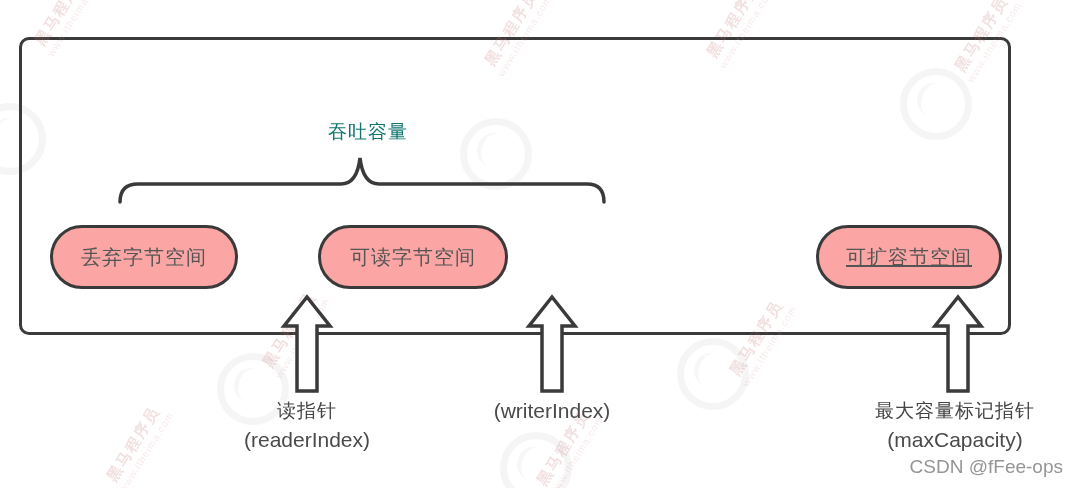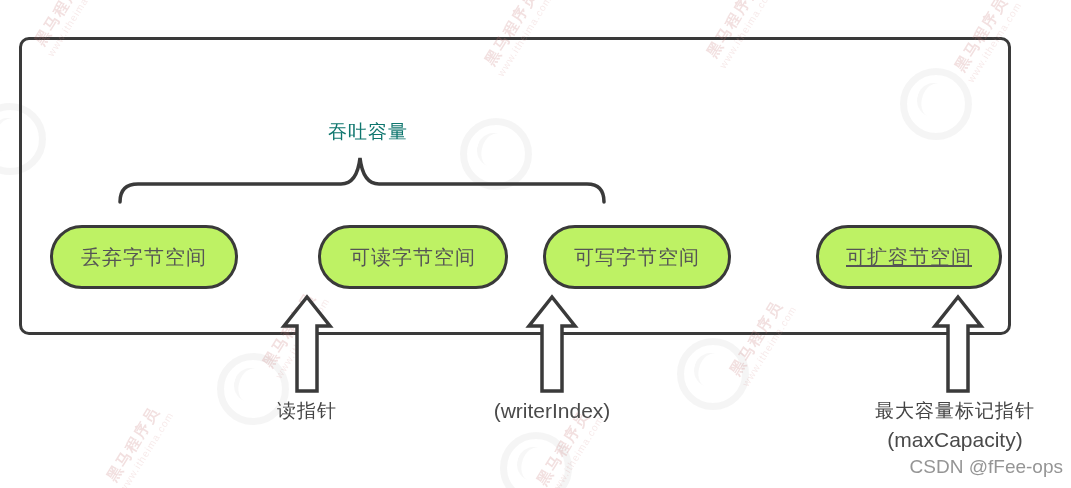--- a/index.html
+++ b/index.html
@@ -22,21 +22,21 @@
     letter-spacing:.5px;
   }
   .throughput-label{
     position:absolute;left:268px;top:119px;width:200px;
     text-align:center;font-size:19px;color:#0f766e;letter-spacing:1px;
   }
   .brace-svg{position:absolute;left:110px;top:150px;}
   
   .region{
     position:absolute;top:225px;height:64px;box-sizing:border-box;
-    border:3px solid #3a3a3a;border-radius:32px;background:#bef264;
+    border:3px solid #3a3a3a;border-radius:32px;background:#fca5a5;
     display:flex;align-items:center;justify-content:center;
     font-size:20px;color:#555;letter-spacing:1px;z-index:3;
   }
   .region.r1{left:50px;width:188px;}
   .region.r2{left:318px;width:190px;}
   .region.r3{left:543px;width:188px;}
   .region.r4{left:816px;width:186px;text-decoration:underline;}
   .arrows-svg{position:absolute;left:0;top:292px;z-index:4;}
   
   .pointer-label{
@@ -119,35 +119,33 @@
   <svg class="brace-svg" width="510" height="56" viewBox="0 0 510 56">
     <path d="M 10 52 Q 10 34 28 34 L 231 34 Q 247 34 250 8 Q 253 34 269 34 L 477 34 Q 494 34 494 52" fill="none" stroke="#3a3a3a" stroke-width="3.5" stroke-linecap="round"></path>
   </svg>
 
   <div class="region r1">
     <span>丢弃字节空间</span>
   </div>
   <div class="region r2">
     <span>可读字节空间</span>
   </div>
-  <div class="region r3">
-    <span>可写字节空间</span>
-  </div>
   <div class="region r4">
     <span>可扩容节空间</span>
   </div>
 
   <svg class="arrows-svg" width="1071" height="103" viewBox="0 0 1071 103">
     <polygon points="307,5 330,34 317,34 317,99 297,99 297,34 284,34" fill="#ffffff" stroke="#3a3a3a" stroke-width="3.5"></polygon>
     <polygon points="552,5 575,34 562,34 562,99 542,99 542,34 529,34" fill="#ffffff" stroke="#3a3a3a" stroke-width="3.5"></polygon>
     <polygon points="958,5 981,34 968,34 968,99 948,99 948,34 935,34" fill="#ffffff" stroke="#3a3a3a" stroke-width="3.5"></polygon>
   </svg>
 
   <div class="pointer-label p1">
     <span class="pname">读指针</span>
+    <span class="pcode">(readerIndex)</span>
   </div>
   <div class="pointer-label p2">
     <span class="pcode">(writerIndex)</span>
   </div>
   <div class="pointer-label p3">
     <span class="pname">最大容量标记指针</span>
     <span class="pcode">(maxCapacity)</span>
   </div>
 
   <div class="csdn-credit">CSDN @fFee-ops</div>

